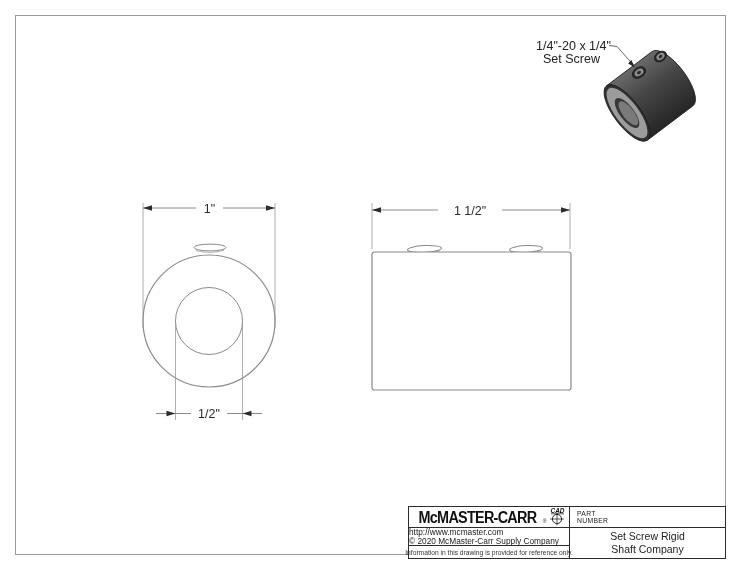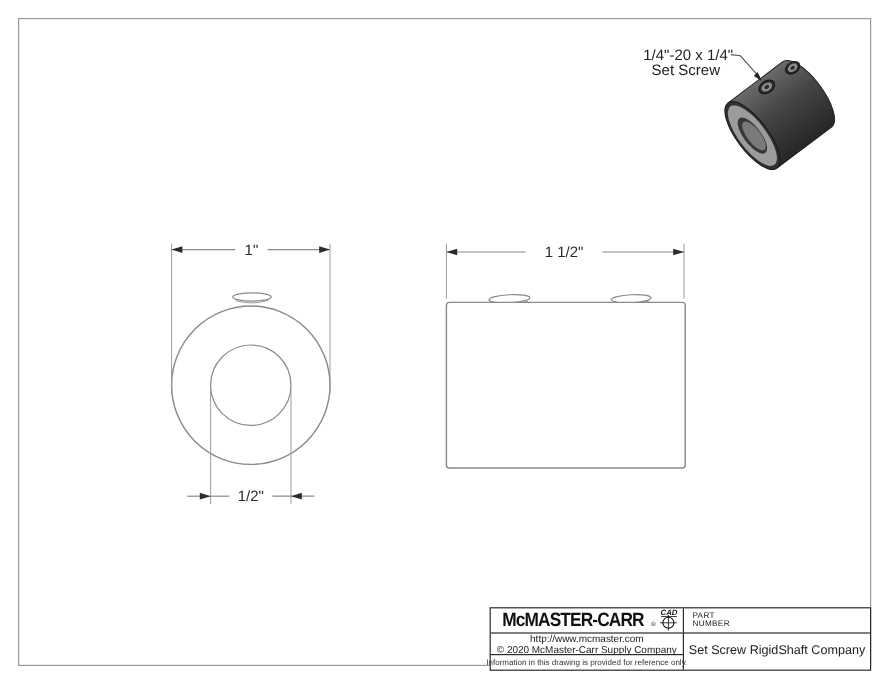--- a/index.html
+++ b/index.html
@@ -23,28 +23,28 @@
   }
   .tb-left{width:161px;border-right:1px solid #2b2b2b;display:flex;flex-direction:column;box-sizing:border-box;}
   .tb-right{flex:1;display:flex;flex-direction:column;box-sizing:border-box;}
   .tb-logo-row{height:21px;border-bottom:1px solid #2b2b2b;display:flex;align-items:flex-end;justify-content:center;box-sizing:border-box;}
   .tb-brand{
     font-weight:bold;font-size:16px;letter-spacing:-0.8px;color:#111;
     transform:scaleX(0.9);transform-origin:center;white-space:nowrap;
   }
   .tb-reg{font-size:5px;color:#111;align-self:flex-end;margin:0 1px 3px 0;}
   .tb-web-row{height:18px;border-bottom:1px solid #2b2b2b;display:flex;flex-direction:column;
-    align-items:center;justify-content:center;box-sizing:border-box;}
+    align-items:flex-start;justify-content:center;box-sizing:border-box;}
   .tb-web-row div{font-size:8.3px;line-height:9px;color:#222;white-space:nowrap;}
   .tb-fineprint{flex:1;display:flex;align-items:center;justify-content:center;
     font-size:6.7px;color:#333;white-space:nowrap;}
   .tb-pn-row{height:21px;border-bottom:1px solid #2b2b2b;display:flex;align-items:center;box-sizing:border-box;}
   .tb-pn-label{font-size:6.8px;line-height:7.2px;color:#222;margin-left:7px;letter-spacing:0.3px;}
   .tb-pn-value{flex:1;text-align:center;font-size:18px;font-weight:bold;color:#0a0a0a;letter-spacing:0.5px;}
-  .tb-product{flex:1;display:flex;flex-direction:row;align-items:center;justify-content:center;}
+  .tb-product{flex:1;display:flex;flex-direction:column;align-items:center;justify-content:center;}
   .tb-product div{font-size:10.5px;line-height:13.5px;color:#222;}
   .cad-mark{margin-left:2px;margin-bottom:1px;}
 </style>
 </head>
 <body>
 
 <div class="sheet-border"></div>
 
 <svg width="744" height="575" viewBox="0 0 744 575" style="position:absolute;left:0;top:0;">
   <defs>

